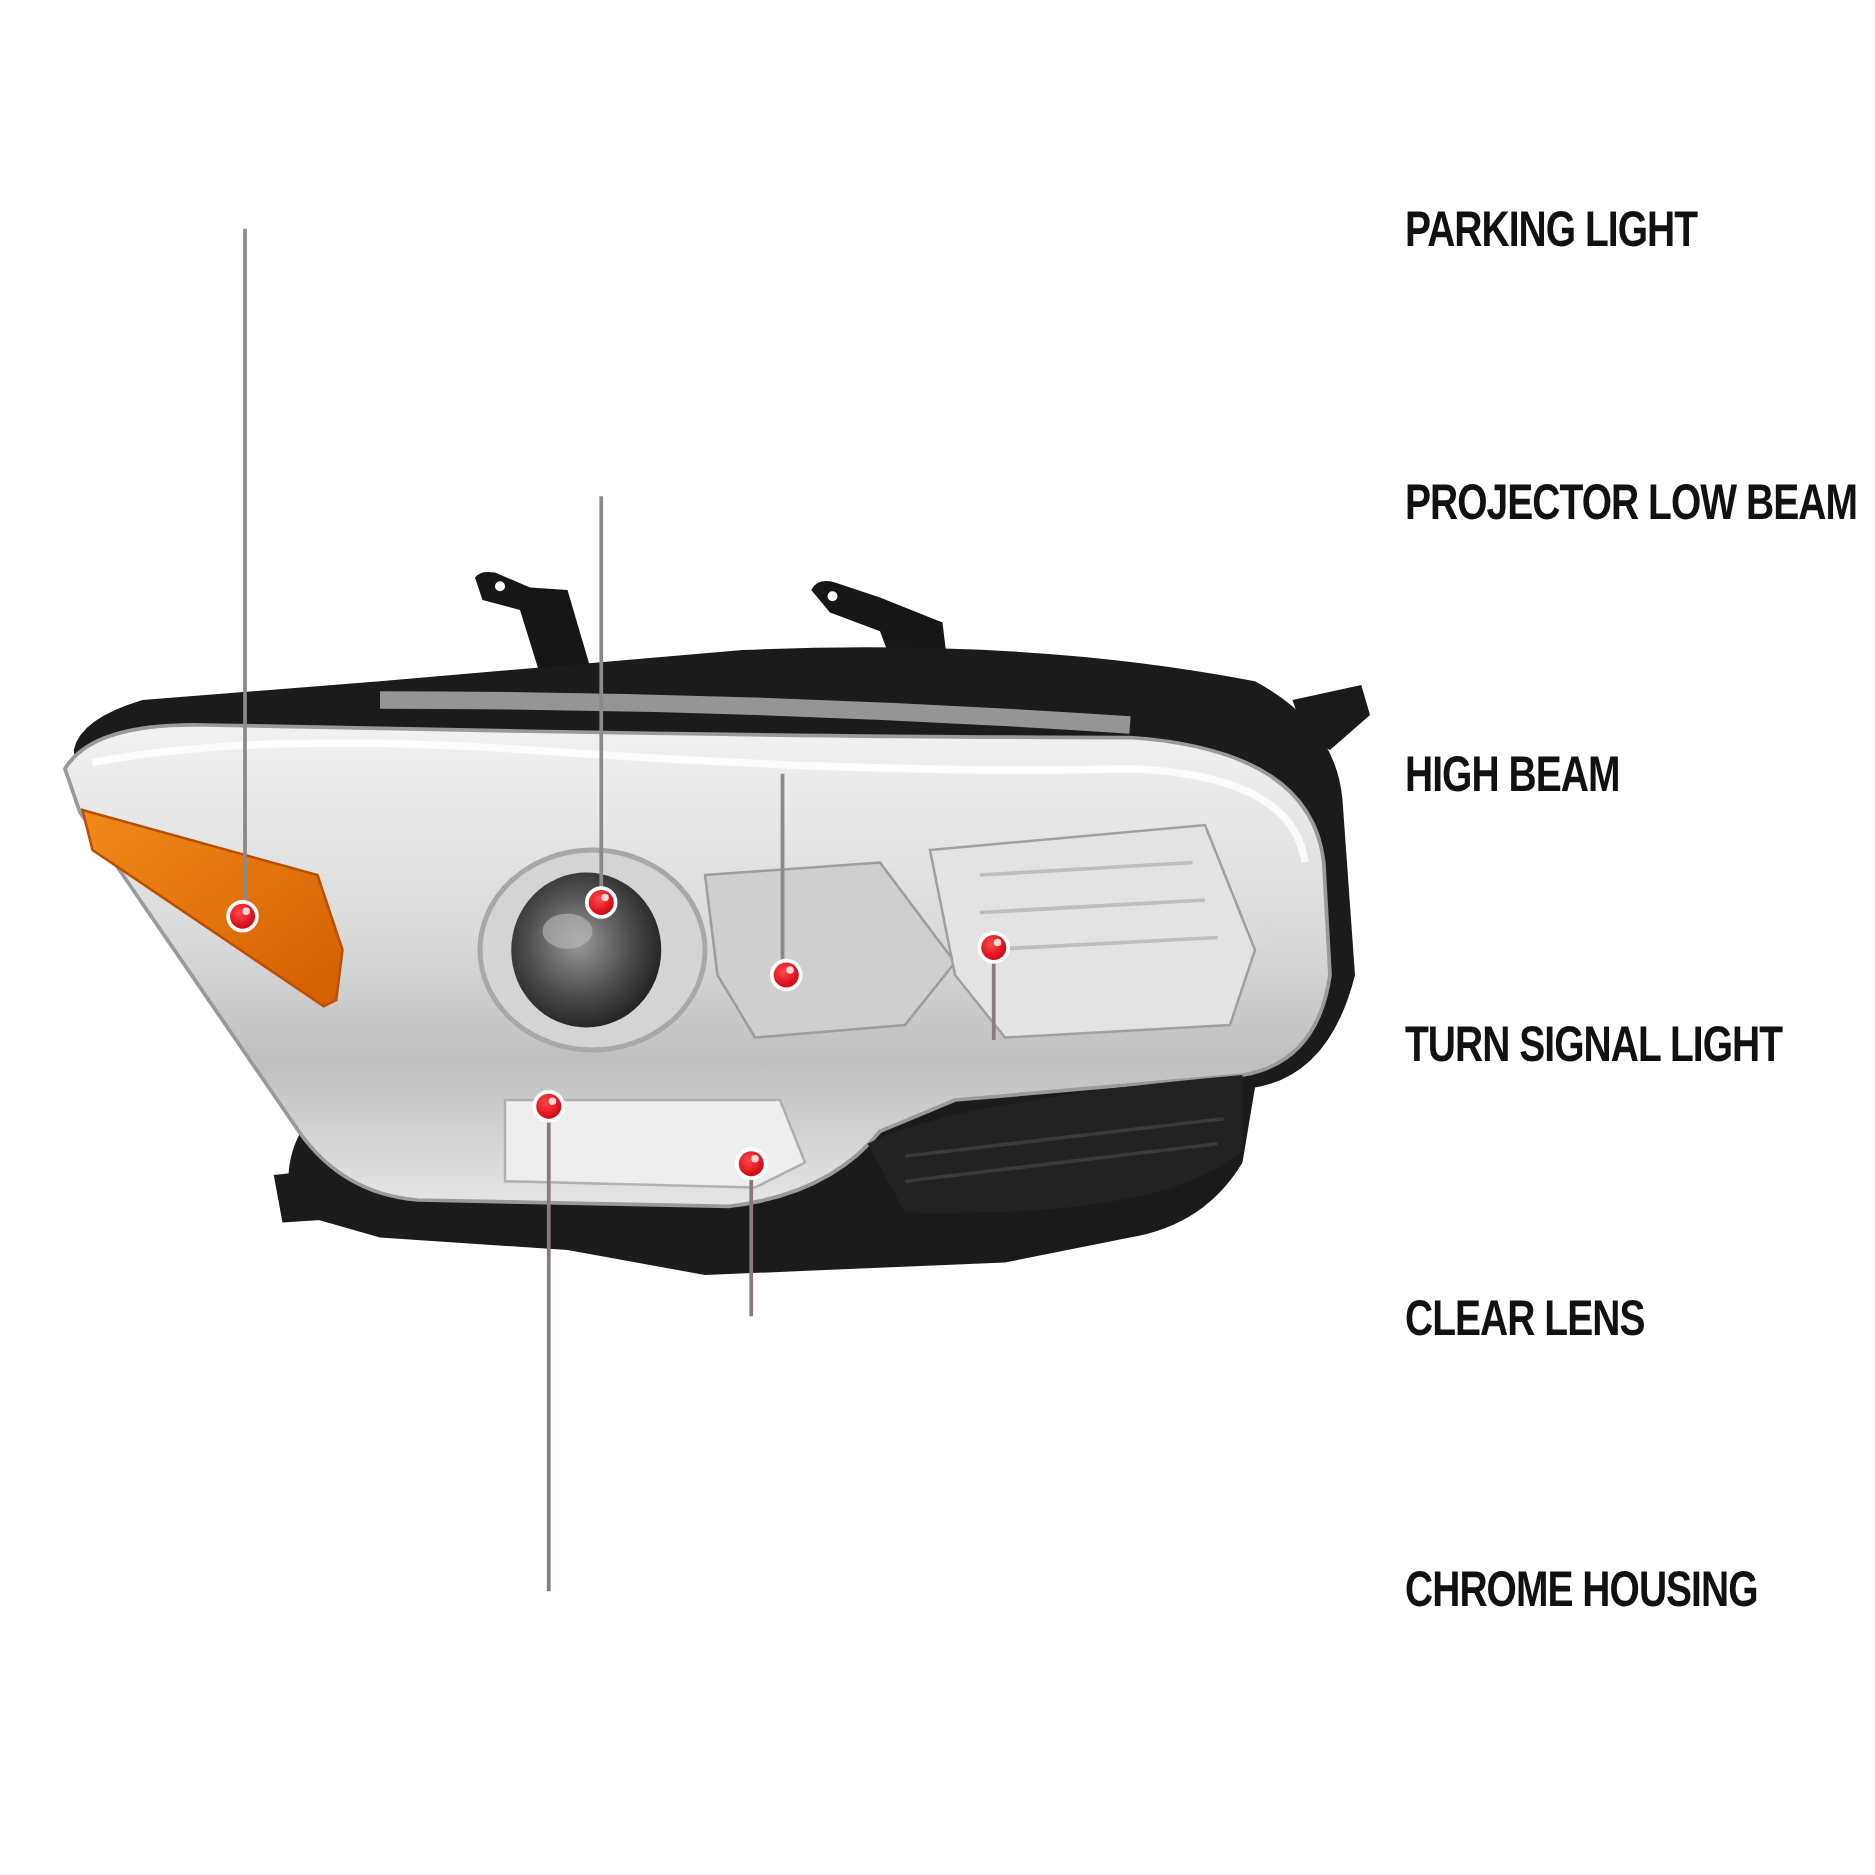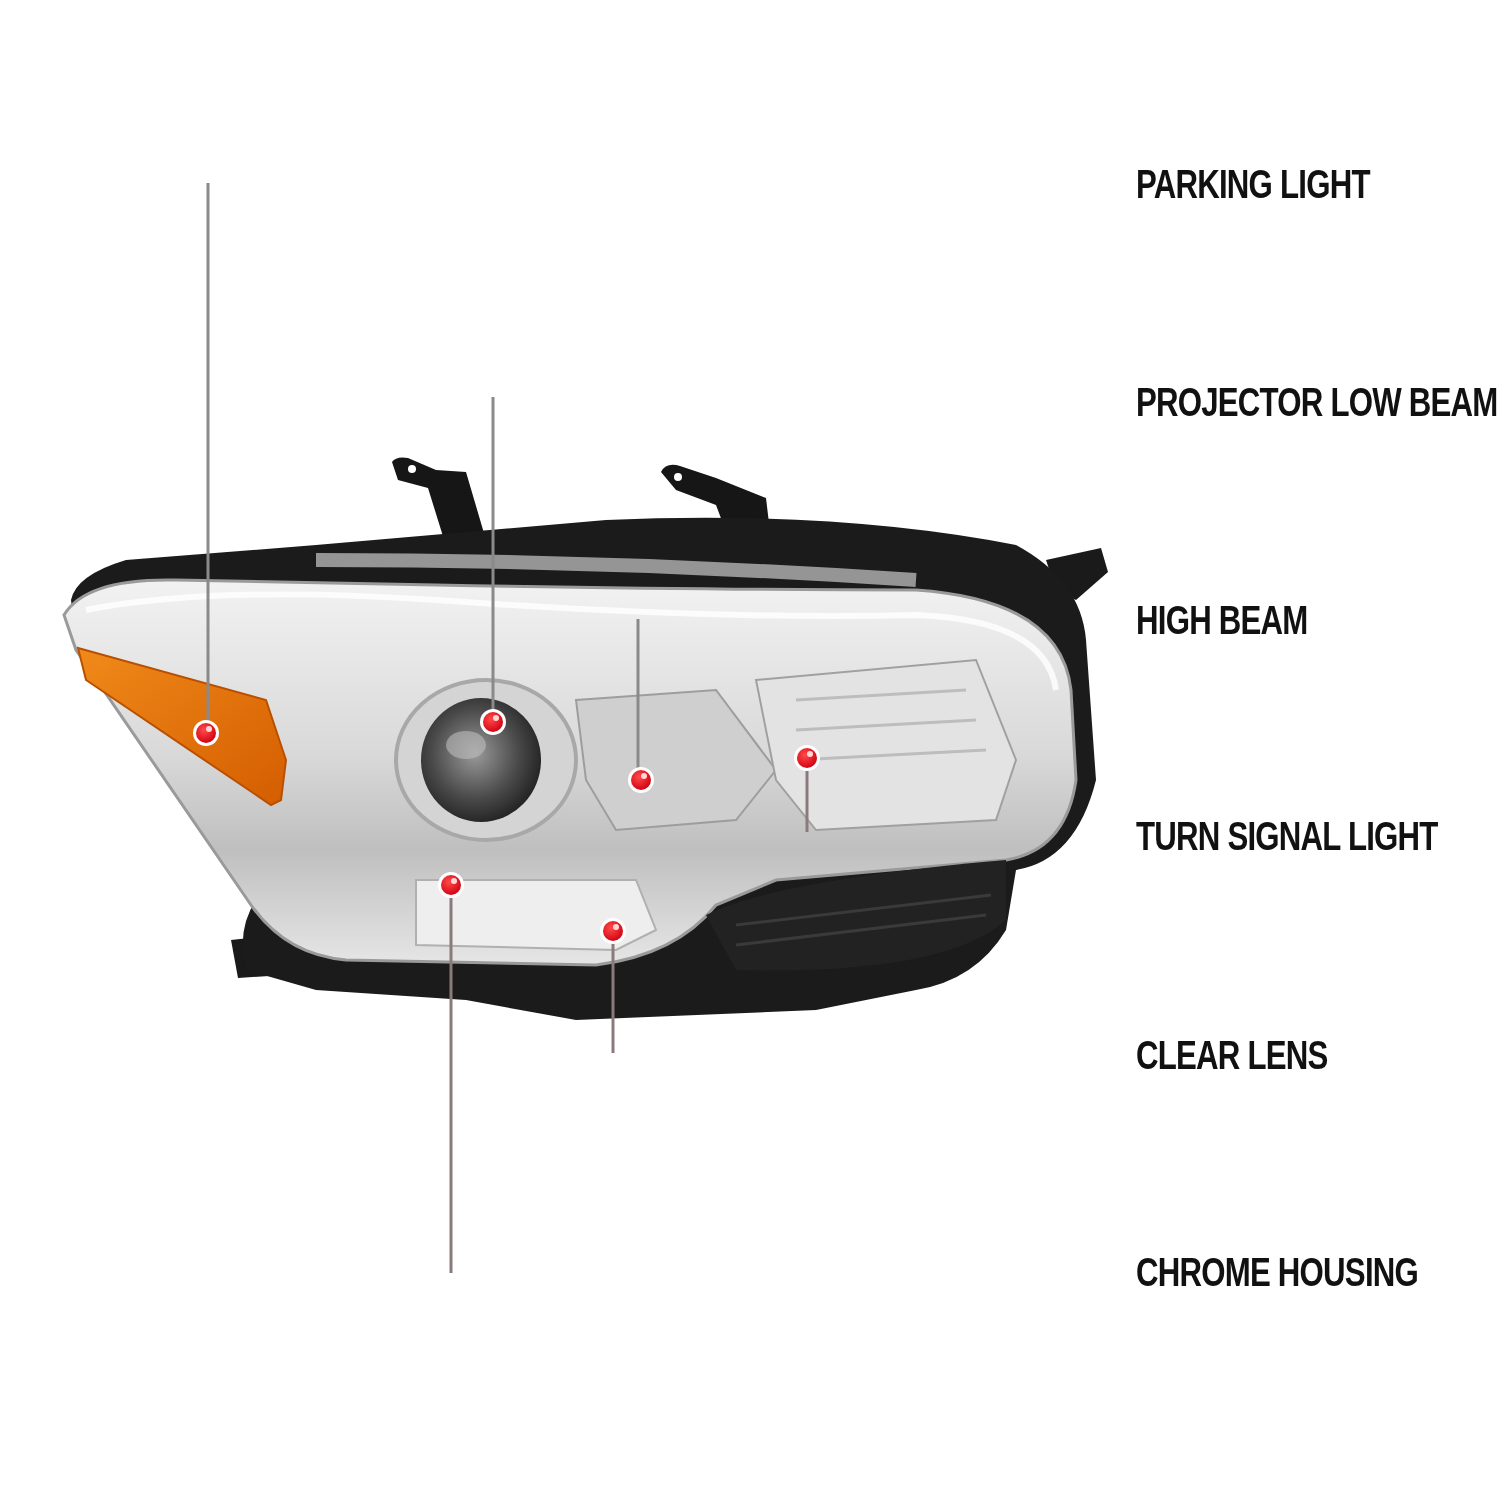--- a/index.html
+++ b/index.html
@@ -1,18 +1,18 @@
 <!DOCTYPE html>
 <html><head>
   <meta charset="utf-8">
   <style>
     html, body { margin: 0; padding: 0; background: #ffffff; }
     body { width: 1500px; height: 1500px; position: relative; overflow: hidden;
            font-family: "Liberation Sans", sans-serif; }
-    #stage { position: absolute; left: 16px; top: 0; width: 1456px; height: 1500px; }
+    #stage { position: absolute; left: 4px; top: 0; width: 1456px; height: 1500px; }
     svg.art { position: absolute; left: 0; top: 0; width: 1500px; height: 1500px; }
     .label {
       position: absolute; left: 1120px;
       font-family: "Liberation Sans", sans-serif;
       font-size: 40px; font-weight: 700; color: #111111;
       letter-spacing: -1px; line-height: 1;
       transform: scaleX(0.78); transform-origin: left center;
       white-space: nowrap;
     }
   </style>

